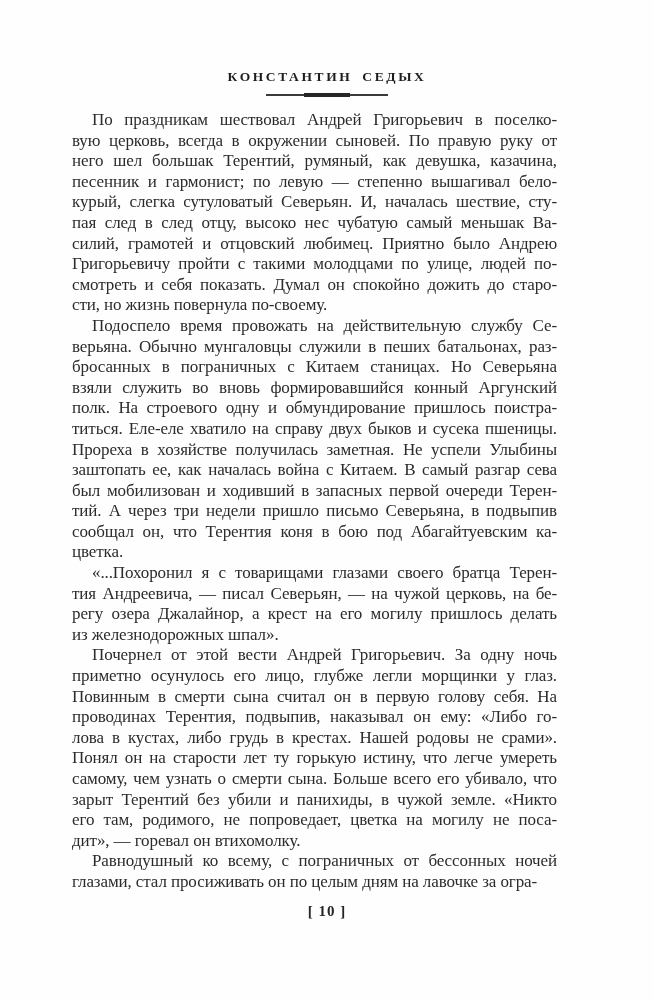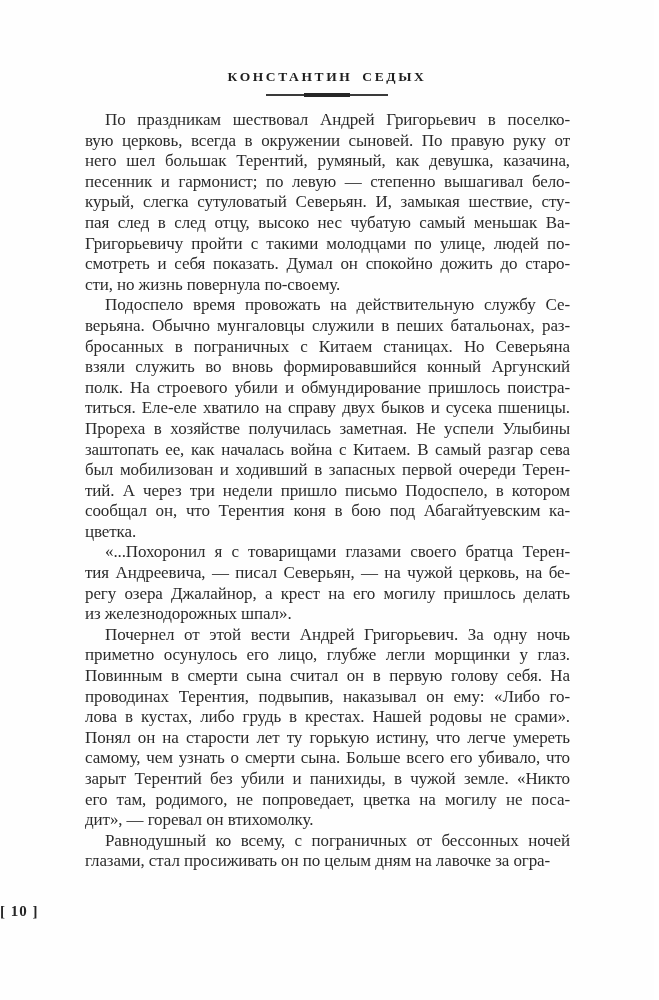--- a/index.html
+++ b/index.html
@@ -49,21 +49,21 @@
     top: 0;
     left: 50%;
     transform: translateX(-50%);
     width: 46px;
     height: 3.6px;
     background: #262626;
   }
   .text-block {
     position: absolute;
     top: 110px;
-    left: 85px;
+    left: 72px;
     width: 485px;
     overflow: hidden;
   }
   .line {
     height: 20.6px;
     line-height: 20.6px;
     font-size: 17px;
     letter-spacing: -0.1px;
     text-align: justify;
     text-align-last: justify;
@@ -75,20 +75,21 @@
     text-indent: 20px;
   }
   .line.last {
     text-align-last: left;
   }
   .folio {
     position: absolute;
     top: 903px;
     left: 0;
     width: 100%;
+    text-align: center;
     font-size: 15px;
     font-weight: bold;
     color: #262626;
     letter-spacing: 1px;
   }
 </style>
 </head>
 <body>
 
 <div class="page">
@@ -98,35 +99,36 @@
   <div class="ornament">
     <span class="thin"></span>
     <span class="thick"></span>
   </div>
 
   <main class="text-block" id="text-block">
       <div class="line first">По праздникам шествовал Андрей Григорьевич в поселко-</div>
       <div class="line">вую церковь, всегда в окружении сыновей. По правую руку от</div>
       <div class="line">него шел большак Терентий, румяный, как девушка, казачина,</div>
       <div class="line">песенник и гармонист; по левую — степенно вышагивал бело-</div>
-      <div class="line">курый, слегка сутуловатый Северьян. И, замыкая шествие, сту-</div>
+      <div class="line">курый, слегка сутуловатый Северьян. И, началась шествие, сту-</div>
       <div class="line">пая след в след отцу, высоко нес чубатую самый меньшак Ва-</div>
+      <div class="line">силий, грамотей и отцовский любимец. Приятно было Андрею</div>
       <div class="line">Григорьевичу пройти с такими молодцами по улице, людей по-</div>
       <div class="line">смотреть и себя показать. Думал он спокойно дожить до старо-</div>
       <div class="line last">сти, но жизнь повернула по-своему.</div>
       <div class="line first">Подоспело время провожать на действительную службу Се-</div>
       <div class="line">верьяна. Обычно мунгаловцы служили в пеших батальонах, раз-</div>
       <div class="line">бросанных в пограничных с Китаем станицах. Но Северьяна</div>
       <div class="line">взяли служить во вновь формировавшийся конный Аргунский</div>
-      <div class="line">полк. На строевого убили и обмундирование пришлось поистра-</div>
+      <div class="line">полк. На строевого одну и обмундирование пришлось поистра-</div>
       <div class="line">титься. Еле-еле хватило на справу двух быков и сусека пшеницы.</div>
       <div class="line">Прореха в хозяйстве получилась заметная. Не успели Улыбины</div>
       <div class="line">заштопать ее, как началась война с Китаем. В самый разгар сева</div>
       <div class="line">был мобилизован и ходивший в запасных первой очереди Терен-</div>
-      <div class="line">тий. А через три недели пришло письмо Подоспело, в котором</div>
+      <div class="line">тий. А через три недели пришло письмо Северьяна, в подвыпив</div>
       <div class="line">сообщал он, что Терентия коня в бою под Абагайтуевским ка-</div>
       <div class="line last">цветка.</div>
       <div class="line first">«...Похоронил я с товарищами глазами своего братца Терен-</div>
       <div class="line">тия Андреевича, — писал Северьян, — на чужой церковь, на бе-</div>
       <div class="line">регу озера Джалайнор, а крест на его могилу пришлось делать</div>
       <div class="line last">из железнодорожных шпал».</div>
       <div class="line first">Почернел от этой вести Андрей Григорьевич. За одну ночь</div>
       <div class="line">приметно осунулось его лицо, глубже легли морщинки у глаз.</div>
       <div class="line">Повинным в смерти сына считал он в первую голову себя. На</div>
       <div class="line">проводинах Терентия, подвыпив, наказывал он ему: «Либо го-</div>

